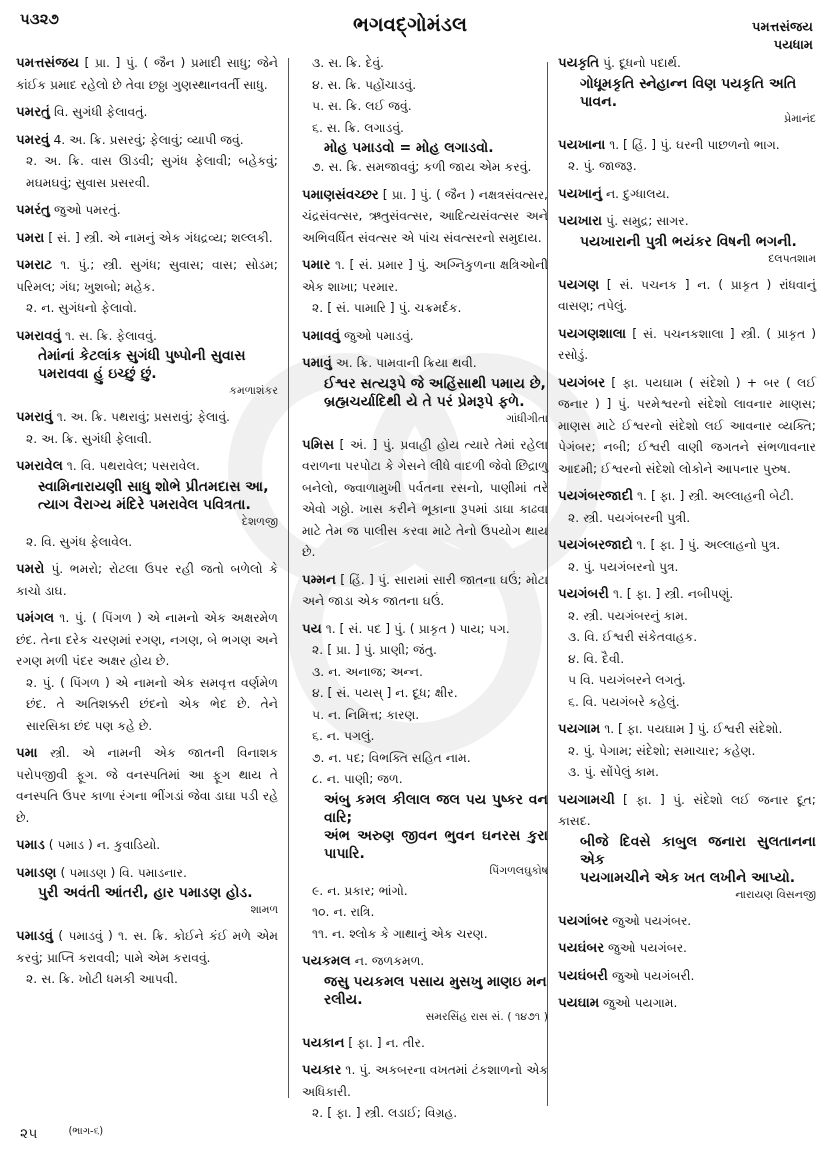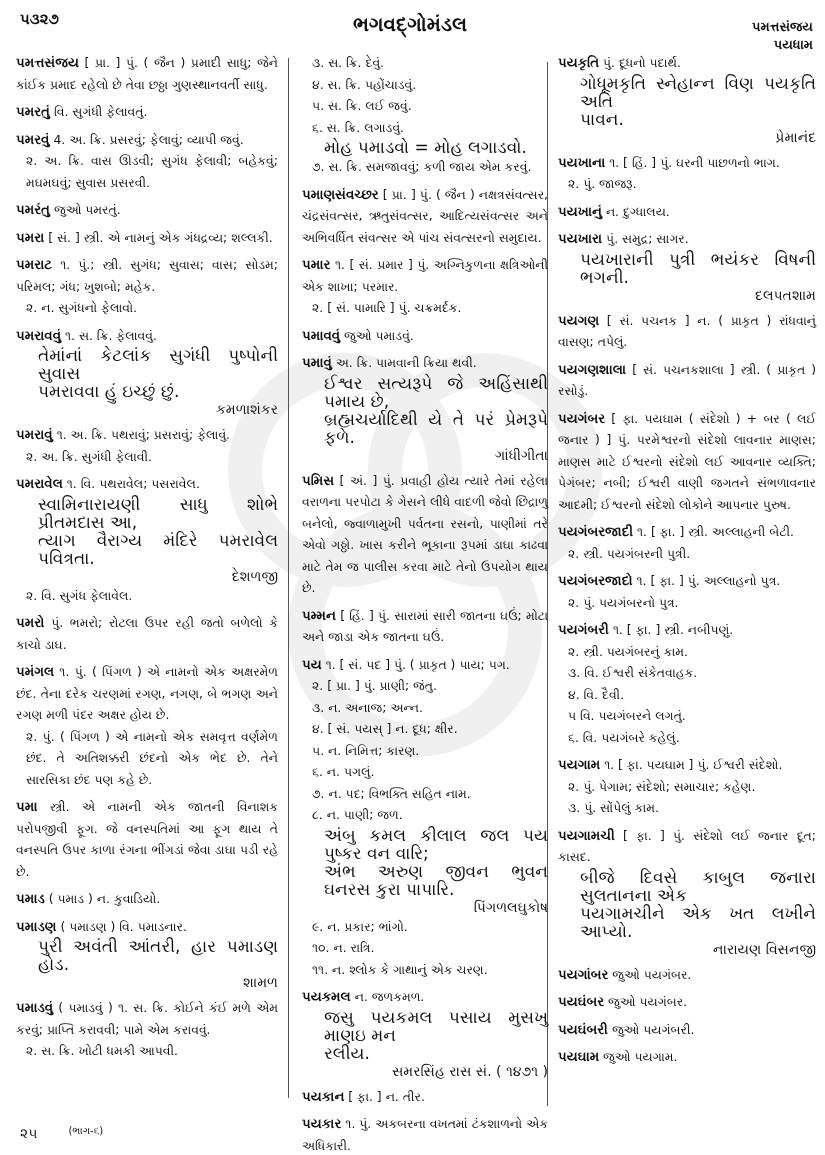--- a/index.html
+++ b/index.html
@@ -16,22 +16,22 @@
   .col { position: absolute; top: 52px; font-size: 12.4px; line-height: 21.5px; }
   .col1 { left: 16px; width: 262px; }
   .col2 { left: 302px; width: 246px; }
   .col3 { left: 558px; width: 258px; }
   .rule { position: absolute; width: 1px; background: #555; }
   .rule1 { left: 288px; top: 58px; height: 1040px; }
   .rule2 { left: 547px; top: 62px; height: 1044px; }
   .entry { margin: 0 0 6px 0; text-align: justify; }
   .head { font-weight: bold; font-size: 13.4px; }
   .sense { display: block; padding-left: 10px; }
-  .quote { display: block; padding-left: 22px; font-size: 17px; line-height: 18px; }
-  .cite { display: block; text-align: right; font-size: 14px; line-height: 18px; }
+  .quote { display: block; padding-left: 22px; font-size: 14px; line-height: 18px; font-weight: bold; }
+  .cite { display: block; text-align: right; font-size: 11px; line-height: 18px; }
   .footer { position: absolute; left: 20px; top: 1125px; font-size: 14px; }
   .footer .sub { font-size: 10px; margin-left: 31px; vertical-align: 4px; }
 </style>
 </head>
 <body>
 
 <svg class="watermark" viewBox="0 0 380 520">
   <g fill="none" stroke="#f0f0f0" stroke-width="34">
     <circle cx="120" cy="170" r="100"></circle>
     <circle cx="260" cy="170" r="100"></circle>

